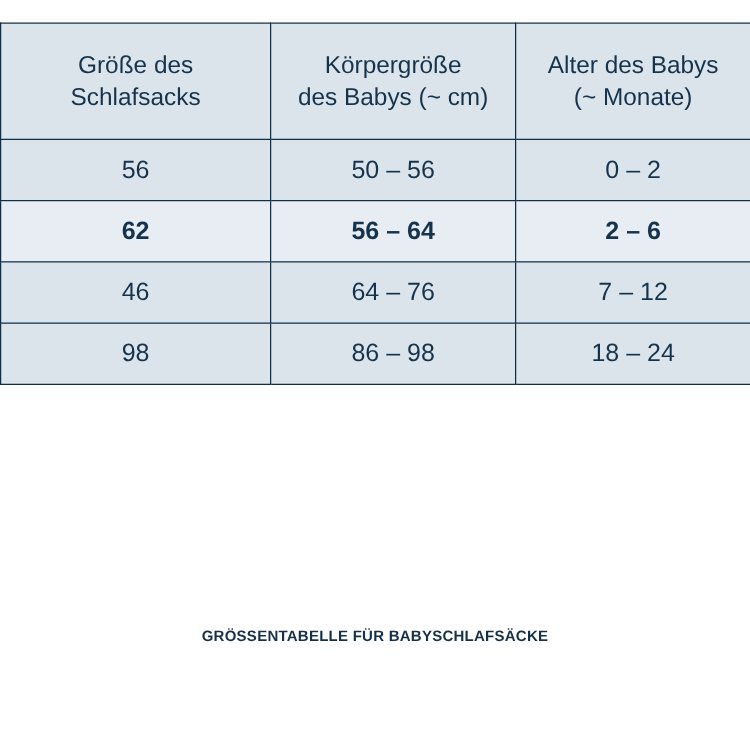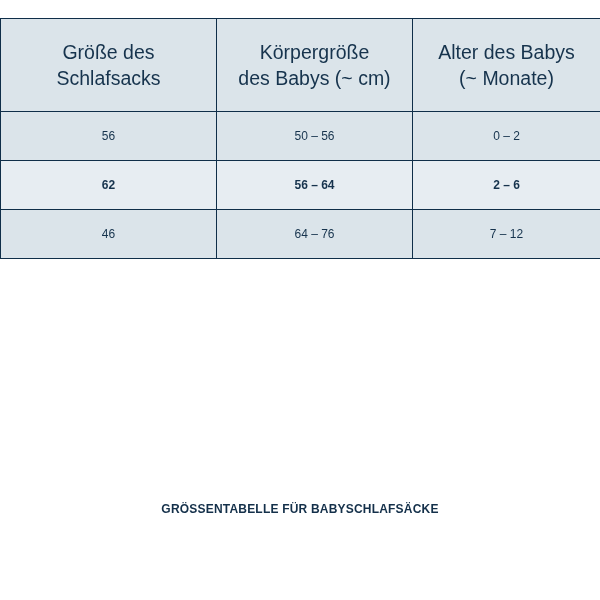--- a/index.html
+++ b/index.html
@@ -54,21 +54,21 @@
     height: 92px;
     font-size: 19.5px;
     line-height: 26px;
     background: #dbe4ea;
     vertical-align: middle;
     padding: 4px 8px;
   }
 
   tbody td {
     height: 48px;
-    font-size: 12px;
+    font-size: 20px;
     vertical-align: middle;
     background: #dbe4ea;
   }
 
   tbody tr.alt td {
     background: #e7edf2;
     font-weight: bold;
   }
 
   
@@ -136,20 +136,25 @@
         <tr class="alt">
           <td>62</td>
           <td>56 – 64</td>
           <td>2 – 6</td>
         </tr>
         <tr>
           <td>46</td>
           <td>64 – 76</td>
           <td>7 – 12</td>
         </tr>
+        <tr>
+          <td>98</td>
+          <td>86 – 98</td>
+          <td>18 – 24</td>
+        </tr>
       </tbody>
     </table>
   </div>
 
   <div class="caption-block">
     <div class="caption-title">GRÖSSENTABELLE FÜR BABYSCHLAFSÄCKE</div>
   </div>
 
 </div>
 

